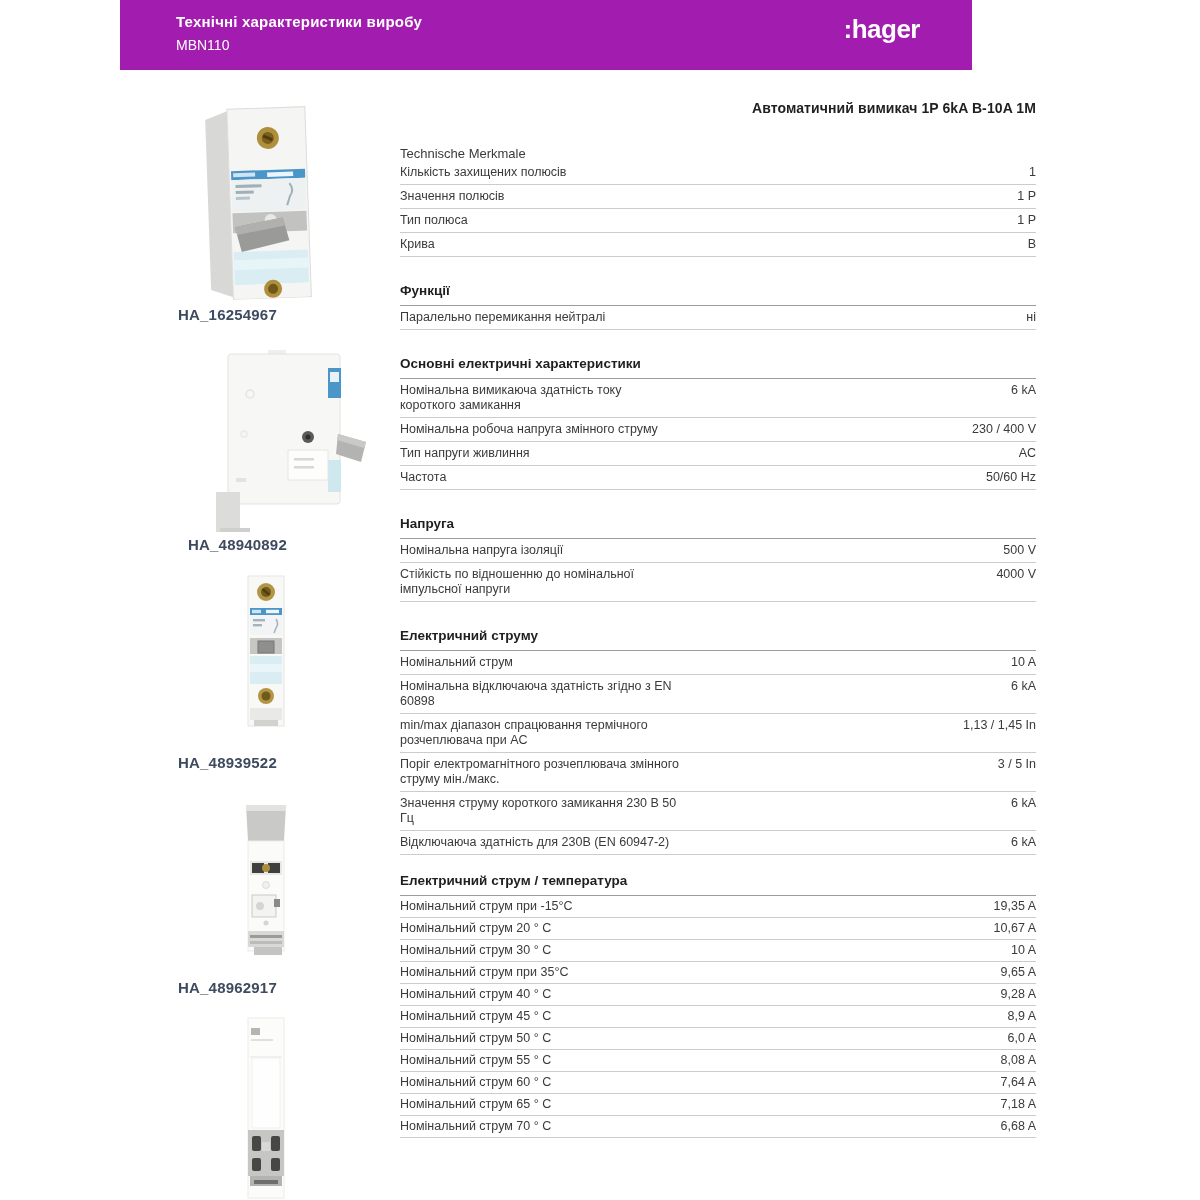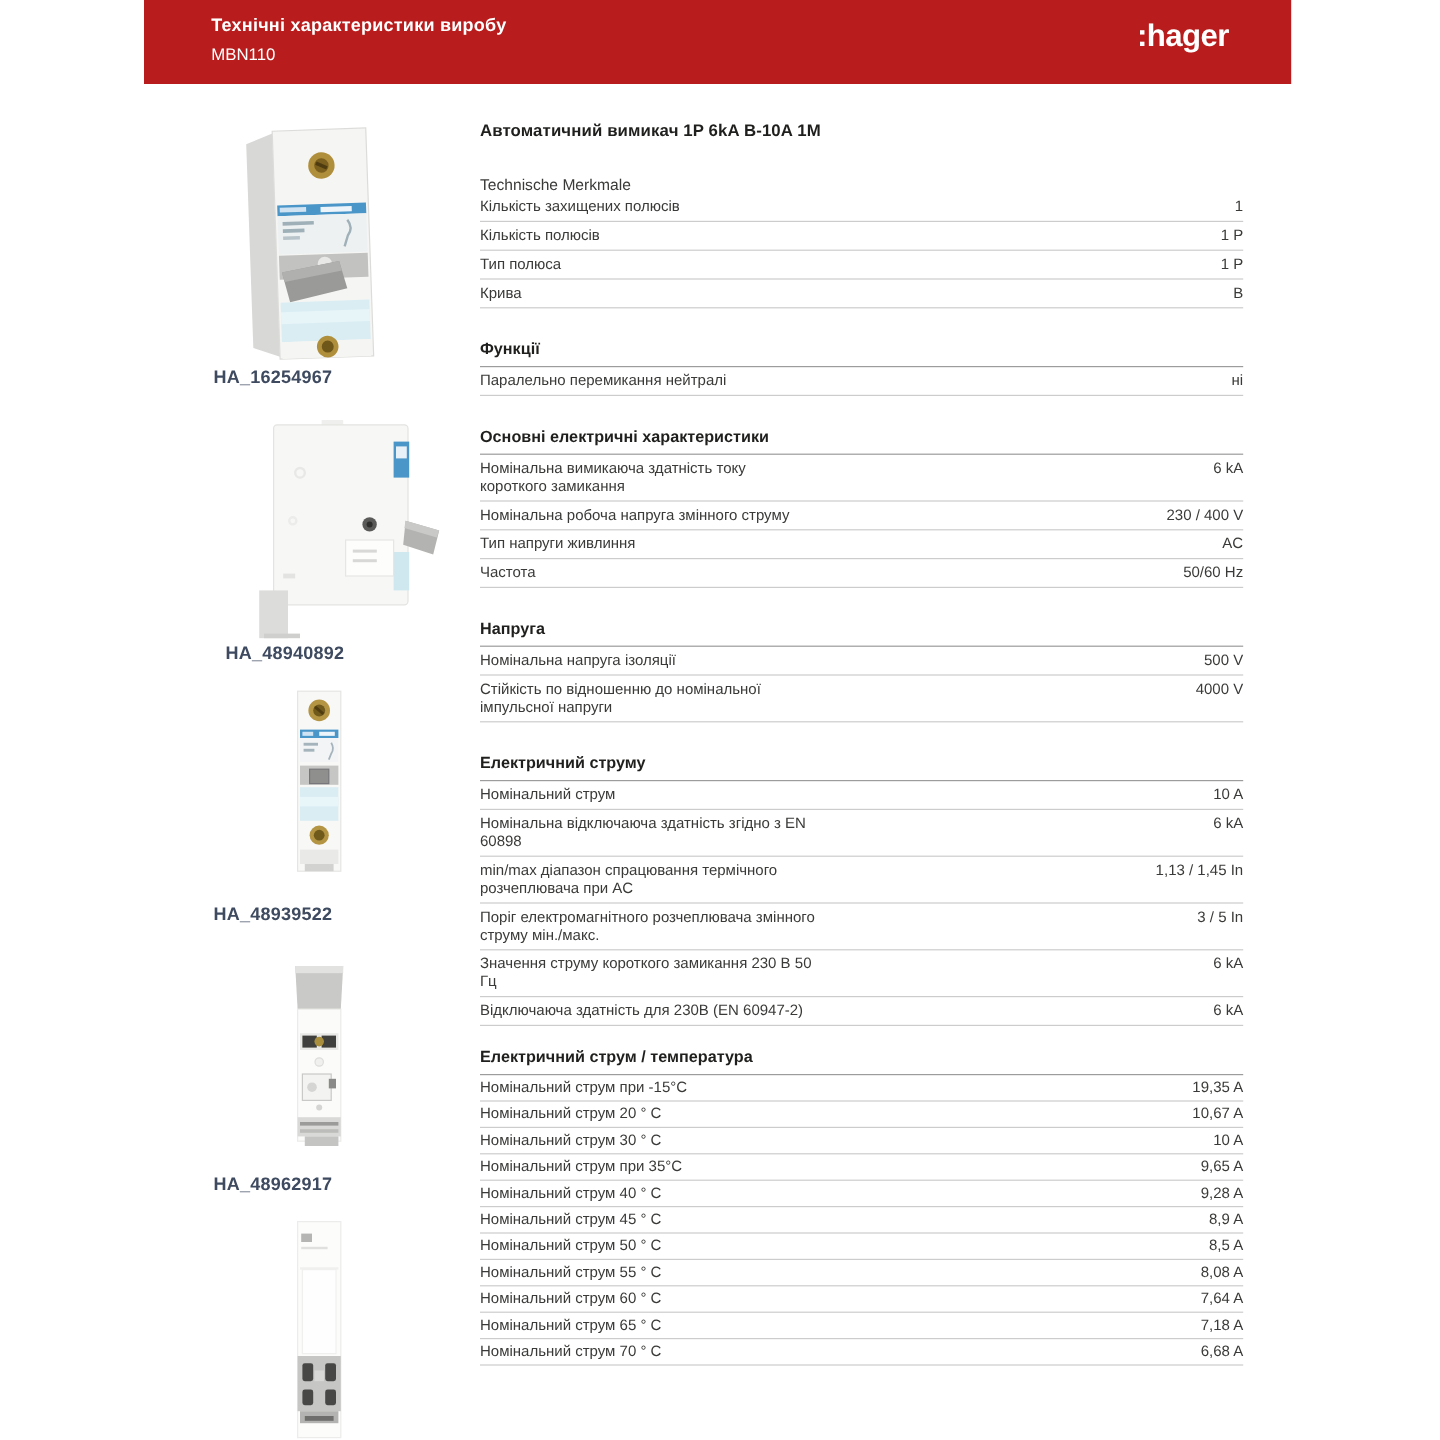--- a/index.html
+++ b/index.html
@@ -6,22 +6,22 @@
   html, body { margin: 0; padding: 0; background: #ffffff; }
   body {
     width: 1200px; height: 1200px;
     font-family: "Liberation Sans", sans-serif;
     color: #3a3a38;
   }
   .page { position: relative; width: 1200px; height: 1200px; overflow: hidden; background: #ffffff; }
 
   
   .header {
-    position: absolute; left: 120px; top: 0; width: 956px; height: 70px;
-    background: #b91c1c; color: #ffffff;
+    position: absolute; left: 120px; top: 0; width: 852px; height: 70px;
+    background: #a21caf; color: #ffffff;
   }
   .header-title {
     position: absolute; left: 56px; top: 13px;
     font-size: 15px; font-weight: bold; letter-spacing: 0.2px;
   }
   .header-sub {
     position: absolute; left: 56px; top: 37px;
     font-size: 14px; font-weight: normal;
   }
   .logo {
@@ -38,21 +38,21 @@
   }
   #fig1 { left: 170px; top: 100px; }
   #fig2 { left: 180px; top: 342px; }
   #fig3 { left: 170px; top: 568px; }
   #fig4 { left: 170px; top: 793px; }
   #fig5 { left: 170px; top: 1012px; }
 
   
   .spec { position: absolute; left: 400px; top: 100px; width: 636px; }
   .product-title {
-    margin: 0; font-size: 14px; font-weight: bold; color: #1f1f1d; letter-spacing: 0.1px;
+    margin: 0; font-size: 14px; font-weight: bold; color: #1f1f1d; letter-spacing: 0.1px; text-align: right;
   }
   .product-sub { margin-top: 30px; font-size: 13px; color: #3a3a38; }
   .spec-section .section-title {
     margin: 26px 0 0 0; padding-bottom: 7px;
     font-size: 13.5px; font-weight: bold; color: #1f1f1d;
     border-bottom: 1px solid #9c9c9c;
   }
   .spec-row {
     display: flex; justify-content: space-between; align-items: flex-start;
     border-bottom: 1px solid #cccccc;
@@ -197,21 +197,21 @@
     <div class="product-sub">Technische Merkmale</div>
     <div id="sections">
   <section class="spec-section">
     <div class="rows">
   <div class="spec-row">
     <div class="spec-label">Кількість захищених полюсів</div>
     <div class="spec-value">1</div>
   </div>
 
   <div class="spec-row">
-    <div class="spec-label">Кількість полюсів</div>
+    <div class="spec-label">Значення полюсів</div>
     <div class="spec-value">1 P</div>
   </div>
 
   <div class="spec-row">
     <div class="spec-label">Тип полюса</div>
     <div class="spec-value">1 P</div>
   </div>
 
   <div class="spec-row">
     <div class="spec-label">Крива</div>
@@ -339,21 +339,21 @@
     <div class="spec-value">9,28 A</div>
   </div>
 
   <div class="spec-row">
     <div class="spec-label">Номінальний струм 45 ° C</div>
     <div class="spec-value">8,9 A</div>
   </div>
 
   <div class="spec-row">
     <div class="spec-label">Номінальний струм 50 ° C</div>
-    <div class="spec-value">8,5 A</div>
+    <div class="spec-value">6,0 A</div>
   </div>
 
   <div class="spec-row">
     <div class="spec-label">Номінальний струм 55 ° C</div>
     <div class="spec-value">8,08 A</div>
   </div>
 
   <div class="spec-row">
     <div class="spec-label">Номінальний струм 60 ° C</div>
     <div class="spec-value">7,64 A</div>

